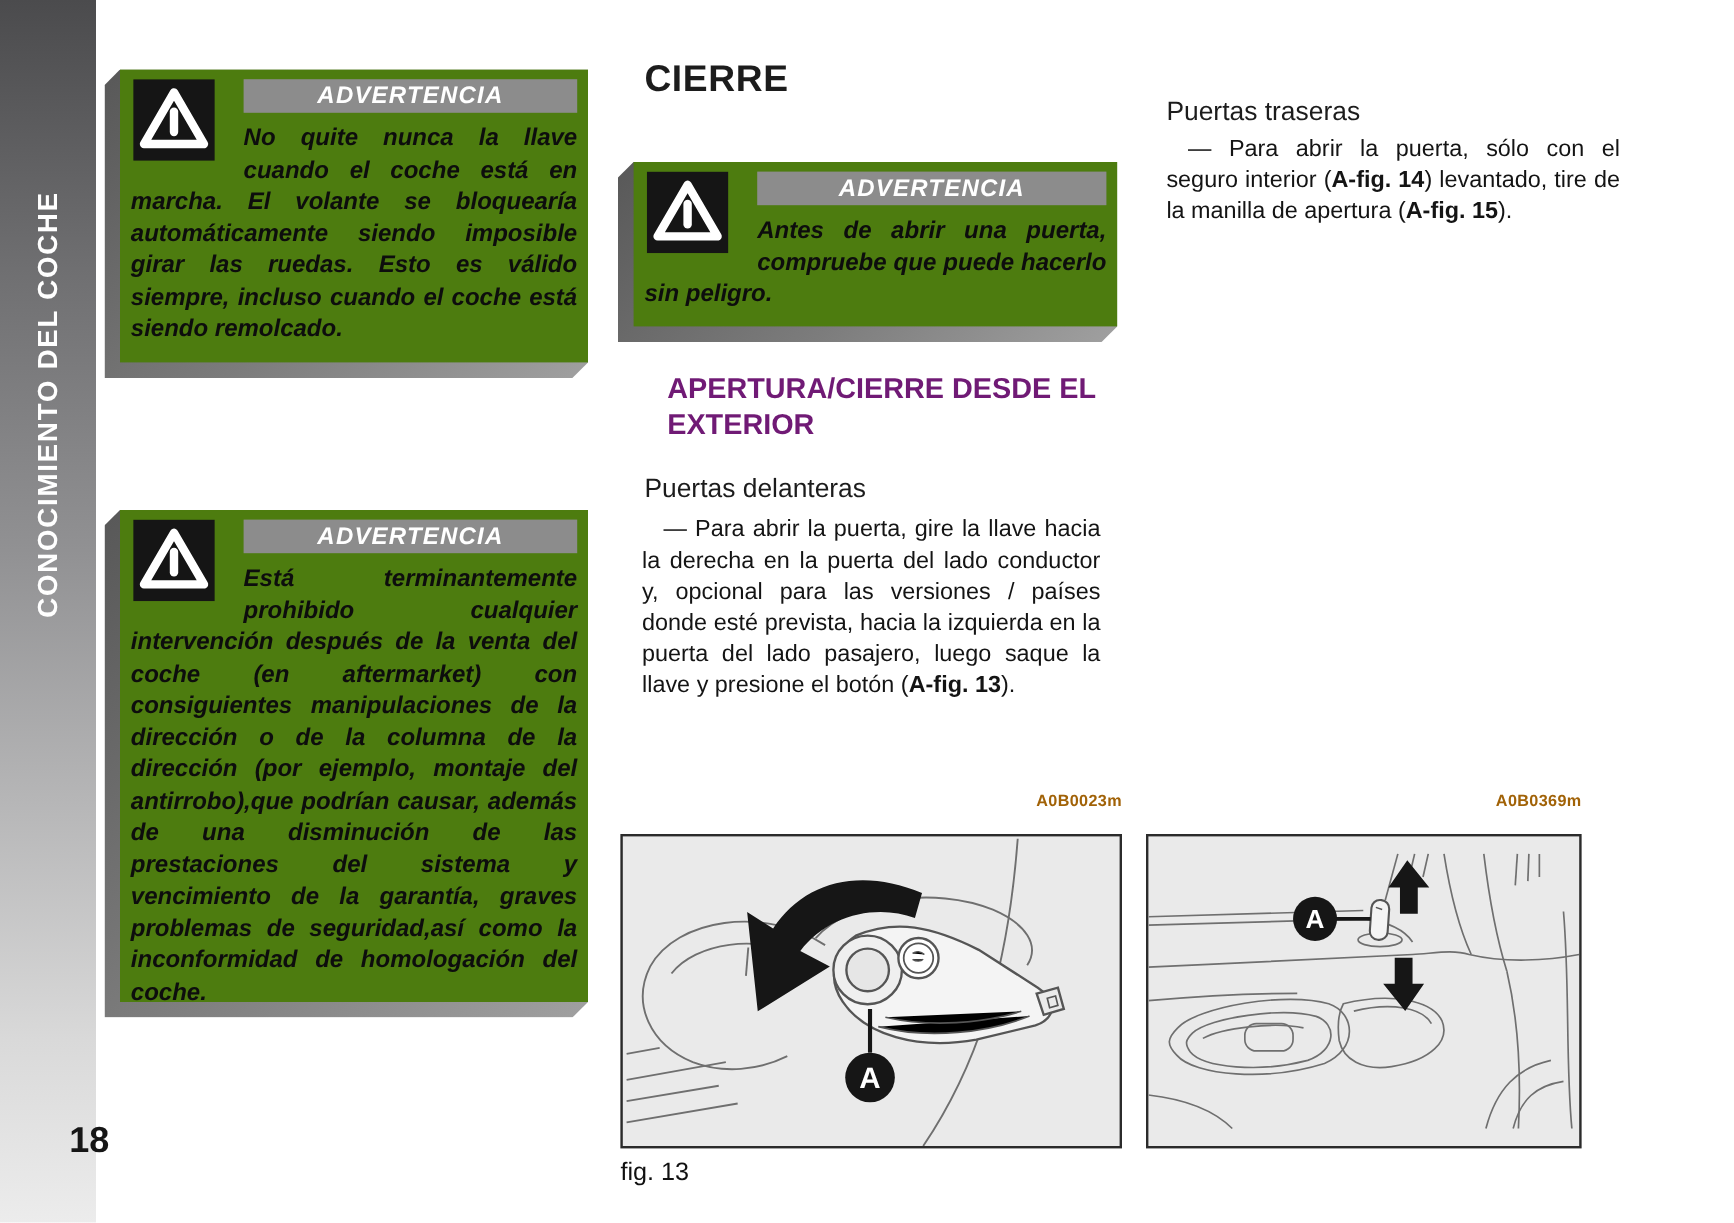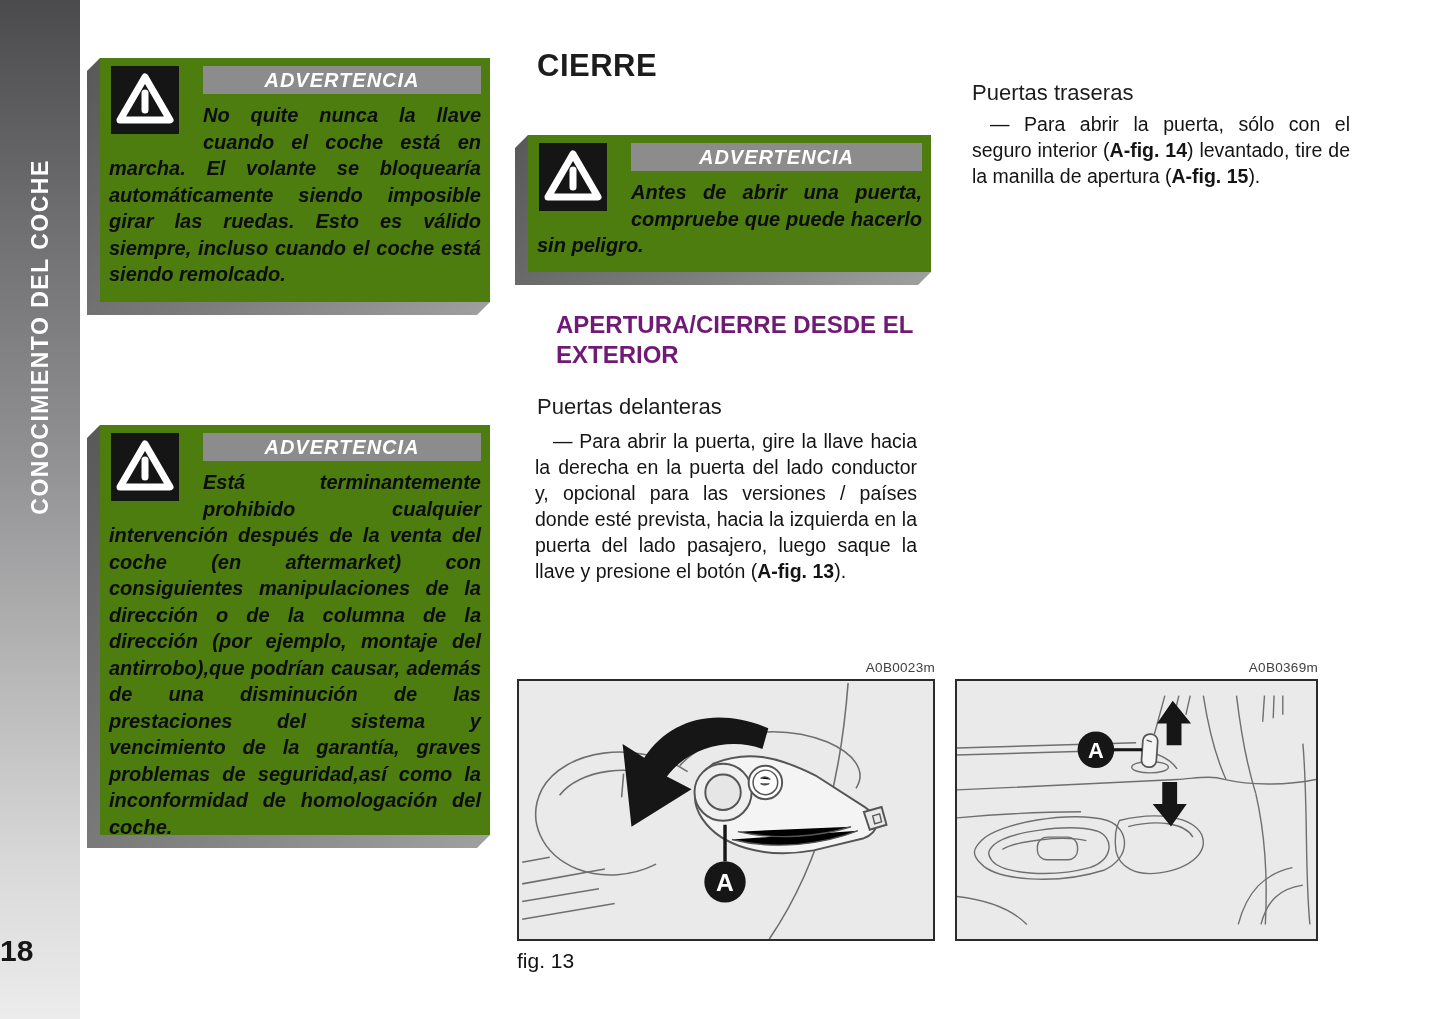--- a/index.html
+++ b/index.html
@@ -15,21 +15,21 @@
     position:absolute; left:0; top:0; width:80px; height:1019px;
     background:linear-gradient(180deg,#4b4b4d 0%,#6f6f71 22%,#919193 45%,#b5b5b6 65%,#d9d9d9 85%,#ececec 100%);
   }
   .sidebar-label {
     position:absolute; left:40px; top:337px;
     transform:translate(-50%,-50%) rotate(-90deg);
     white-space:nowrap; color:#ffffff; font-weight:bold;
     font-size:23px; letter-spacing:1.5px;
   }
   .page-number {
-    position:absolute; left:0; top:934px; width:91px; text-align:left;
+    position:absolute; left:0; top:934px; width:91px; text-align:right;
     font-size:30px; font-weight:bold; color:#161616;
   }
 
   
   .warn { position:absolute; }
   .warn-shadow {
     position:absolute; inset:0;
     background:linear-gradient(135deg,#585858 0%,#7c7c7c 55%,#a0a0a0 100%);
     clip-path:polygon(13px 0, 100% 0, 100% calc(100% - 13px), calc(100% - 13px) 100%, 0 100%, 0 13px);
   }
@@ -78,22 +78,22 @@
   .right-col .subheading { margin-top:30px; }
   .right-col .body-para + .subheading { margin-top:30px; }
   .right-col .body-para { margin-top:5px; }
   .right-col .body-para:first-child { margin-top:0; }
 
   
   .figure { position:absolute; top:660px; }
   .figure.fig13 { left:517px; width:418px; }
   .figure.fig14 { left:955px; width:363px; }
   .fig-code {
-    text-align:right; font-size:13.5px; font-weight:normal; color:#404040;
-    margin-bottom:4px; letter-spacing:0.3px;
+    text-align:right; font-size:13.5px; font-weight:bold; color:#a16207;
+    margin-bottom:20px; letter-spacing:0.3px;
   }
   .fig-box {
     height:262px; background:#eaeaea; border:2px solid #2b2b2b; overflow:hidden;
   }
   .fig-box svg { display:block; width:100%; height:100%; }
   .fig-caption { margin-top:8px; font-size:21px; color:#111; }
 </style>
 </head>
 <body>
 

